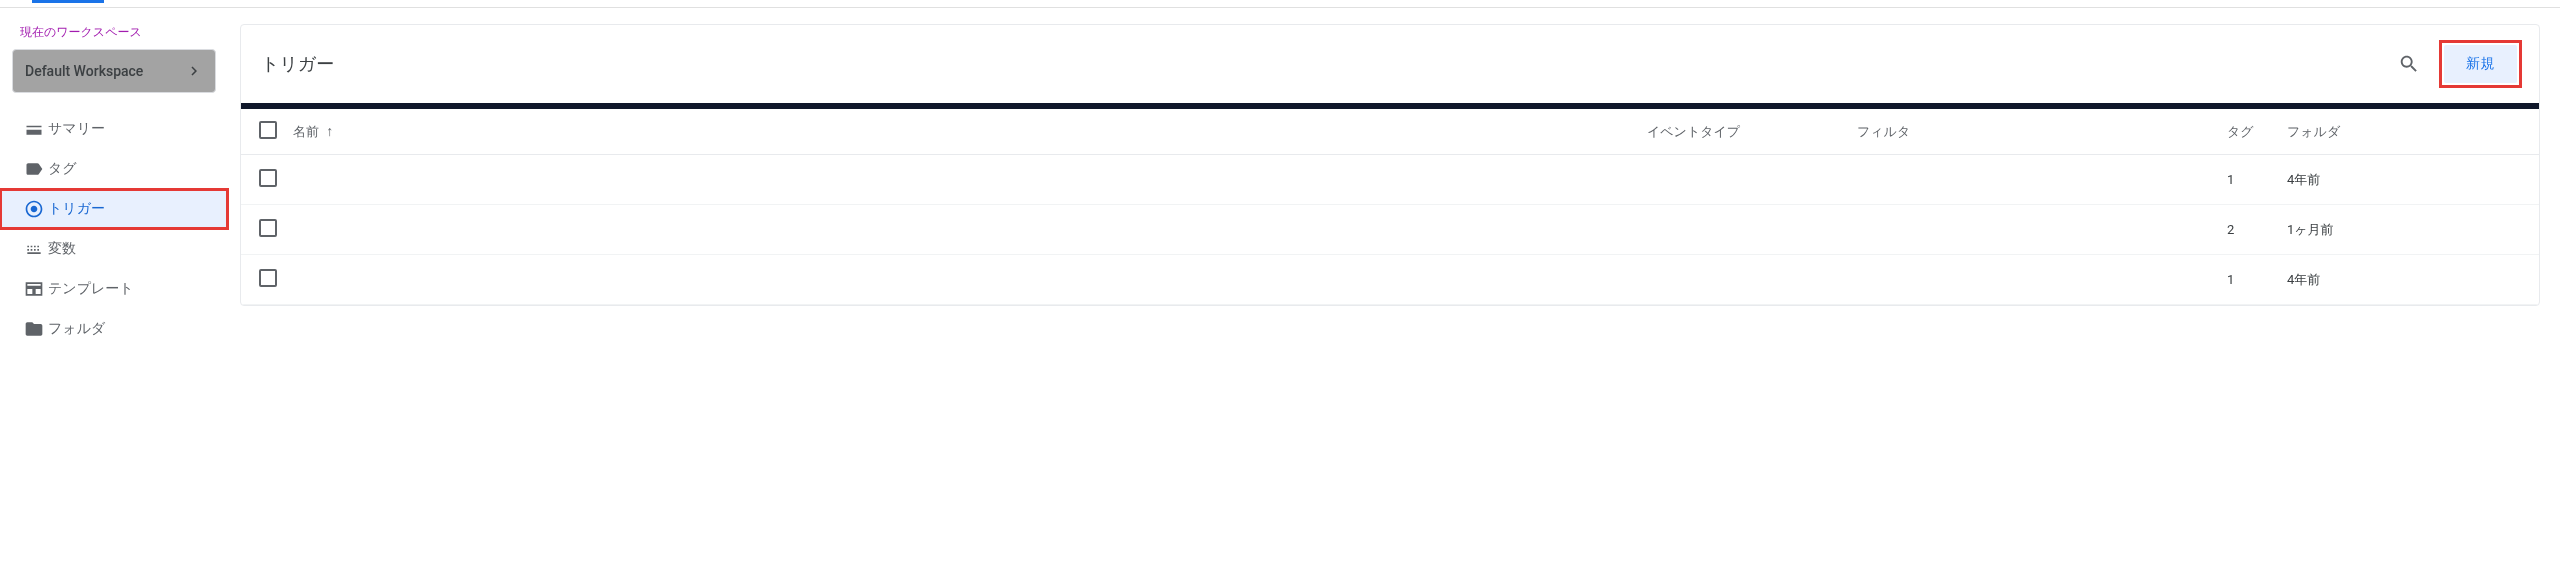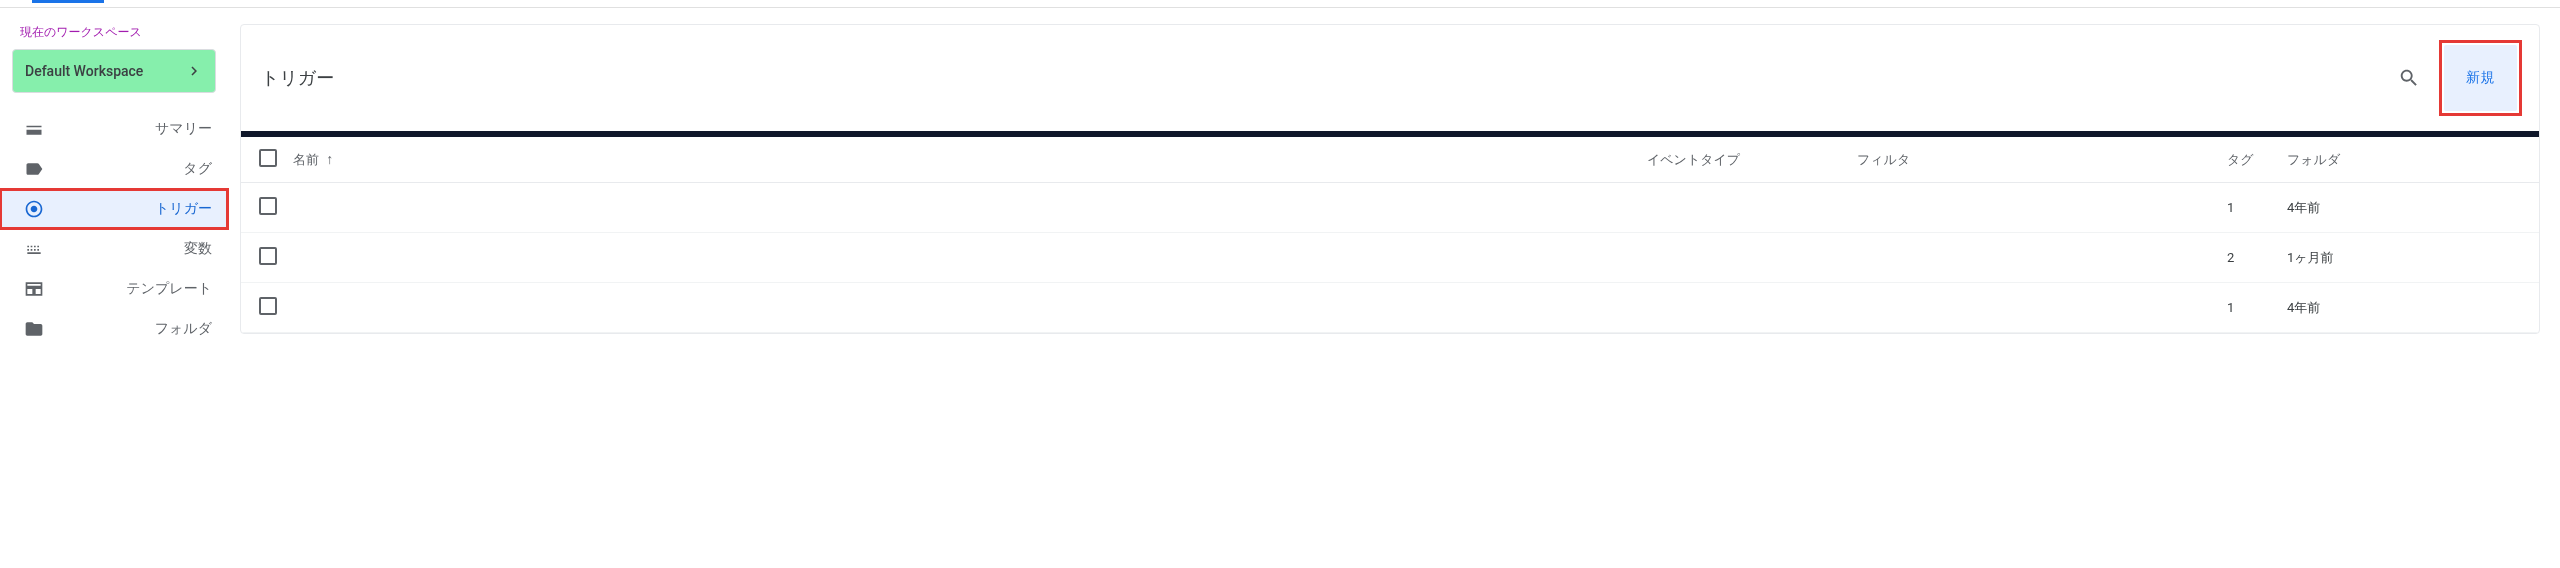--- a/index.html
+++ b/index.html
@@ -37,21 +37,21 @@
     }
     .workspace-label {
       font-size: 12px;
       color: #a21caf;
       padding: 4px 16px 8px 20px;
     }
     .workspace-selector {
       margin: 0 12px 16px 12px;
       border: 1px solid #dadce0;
       border-radius: 4px;
-      background: #86efac;
+      background: #a3a3a3;
       padding: 12px 12px;
       display: flex;
       align-items: center;
       justify-content: space-between;
       cursor: pointer;
     }
     .workspace-selector-label {
       font-weight: 500;
       font-size: 14px;
       color: #3c4043;
@@ -60,22 +60,21 @@
       list-style: none;
       margin-top: 8px;
     }
     .nav-item {
       display: flex;
       align-items: center;
       padding: 10px 16px 10px 24px;
       cursor: pointer;
       color: #5f6368;
       font-size: 14px;
-      gap: 16px;
-      text-align: right;
+      gap: 4px;
     }
     .nav-item.active {
       background: #e8f0fe;
       color: #1967d2;
     }
     .nav-item.active .nav-icon {
       fill: #1967d2;
       color: #1967d2;
     }
     .nav-item.highlighted {
@@ -124,21 +123,21 @@
       cursor: pointer;
       padding: 6px;
       display: flex;
       align-items: center;
       justify-content: center;
     }
     .new-btn {
       background: #e8f0fe;
       color: #1a73e8;
       border: none;
-      padding: 24px 22px;
+      padding: 10px 22px;
       font-size: 14px;
       font-weight: 500;
       cursor: pointer;
       border-radius: 2px;
       letter-spacing: 0.5px;
     }
     .new-btn-wrap {
       outline: 3px solid #e53935;
       padding: 2px;
     }

